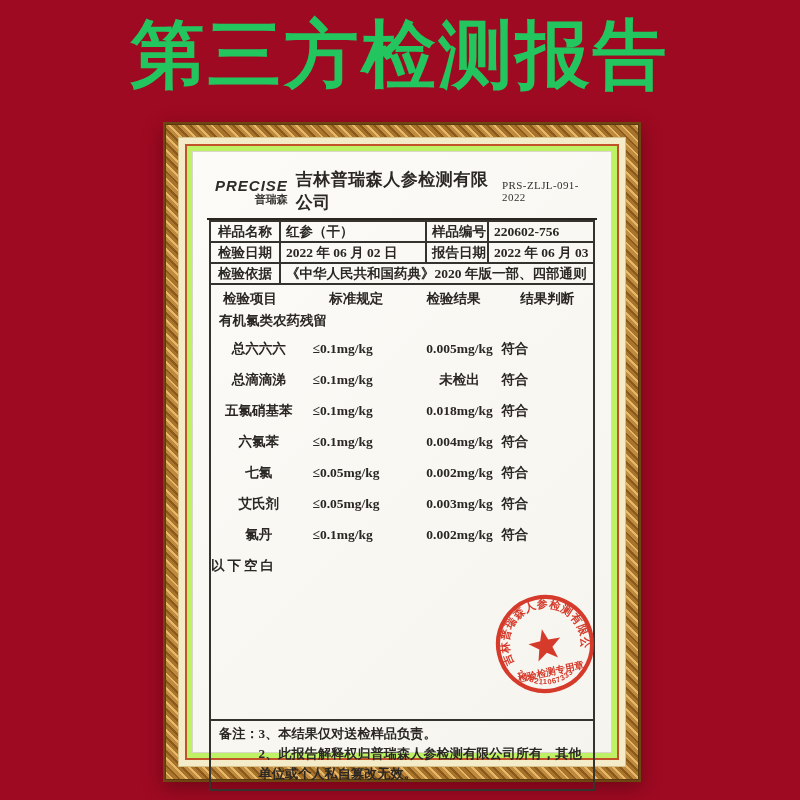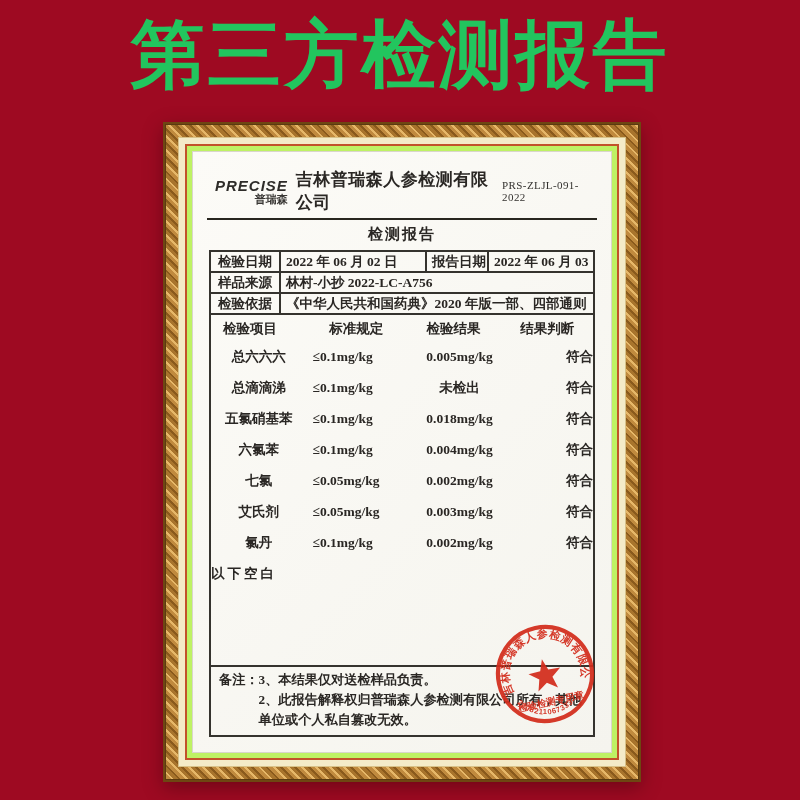--- a/index.html
+++ b/index.html
@@ -41,33 +41,33 @@
   .code{margin-left:auto;font-size:11px;letter-spacing:.4px;padding-right:2px;color:#33312e;}
   .rule{border-bottom:2.5px solid #28261f;margin:4px 6px 0;}
   .doc-title{text-align:center;font-size:15px;font-weight:bold;letter-spacing:2px;padding:5px 0 6px;}
   
   table.info{border-collapse:collapse;width:calc(100% - 16px);margin:0 8px;font-size:13.5px;table-layout:fixed;}
   table.info td{border:2px solid #35332e;height:19px;padding:0 5px;white-space:nowrap;overflow:hidden;}
   td.lbl{text-align:center;font-weight:bold;}
   td.val{font-weight:600;}
   
   .results{
-    margin:0 8px;border:2px solid #35332e;border-top:none;height:352px;
+    margin:0 8px;border:2px solid #35332e;border-top:none;height:436px;
     position:relative;font-size:13.5px;box-sizing:border-box;
   }
   .res-row{display:grid;grid-template-columns:25% 26% 25% 24%;align-items:center;}
   .res-head{height:24px;font-weight:bold;padding-top:2px;}
   .res-head .c{text-align:center;}
   .res-head .c.first{text-align:left;padding-left:12px;}
   .category{font-weight:bold;padding:1px 0 2px 8px;height:19px;}
   .res-data{height:31px;font-weight:600;}
   .res-data .item{text-align:center;}
   .res-data .std{text-align:left;transform:translateX(6px);}
   .res-data .rst{text-align:center;transform:translateX(6px);}
-  .res-data .vdt{text-align:right;}
+  .res-data .vdt{text-align:left;}
   .end-note{margin-top:7px;font-weight:600;letter-spacing:3px;}
   
   .stamp{position:absolute;left:275px;top:300px;width:118px;height:118px;opacity:.93;}
   
   .notes{
     margin:0 8px;border:2px solid #35332e;border-top:none;
     display:flex;padding:3px 6px 6px 8px;font-size:13.2px;font-weight:600;line-height:1.5;
   }
   .notes-label{white-space:nowrap;}
   .notes-items{flex:1;}
@@ -85,54 +85,56 @@
 
         <div class="doc-header">
           <div class="logo">
             <span class="logo-main">PRECISE</span>
             <span class="logo-sub">普瑞森</span>
           </div>
           <div class="company">吉林普瑞森人参检测有限公司</div>
           <div class="code">PRS-ZLJL-091-2022</div>
         </div>
         <div class="rule"></div>
-        <div class="doc-title">检测报告</div>
 
         <table class="info">
           <colgroup>
               <col style="width:70px">
               <col style="width:146px">
               <col style="width:62px">
               <col>
             </colgroup>
           <tbody>
+              <tr>
+            <td class="lbl">样品名称</td>
+            <td class="val">红参（干）</td>
+            <td class="lbl">样品编号</td>
+            <td class="val">220602-756</td>
+          </tr>
           <tr>
             <td class="lbl">检验日期</td>
             <td class="val">2022 年 06 月 02 日</td>
             <td class="lbl">报告日期</td>
             <td class="val">2022 年 06 月 03 日</td>
           </tr>
           <tr>
-            <td class="lbl">样品来源</td>
-            <td class="val" colspan="3">林村-小抄  2022-LC-A756</td>
-          </tr>
-          <tr>
             <td class="lbl">检验依据</td>
             <td class="val" colspan="3" style="text-align:left">《中华人民共和国药典》2020 年版一部、四部通则</td>
           </tr>
         </tbody>
           </table>
 
         <div class="results">
           <div class="res-row res-head">
             <div class="c first">检验项目</div>
             <div class="c">标准规定</div>
             <div class="c">检验结果</div>
             <div class="c">结果判断</div>
           </div>
+          <div class="category">有机氯类农药残留</div>
 
           <div class="res-row res-data">
             <div class="item">总六六六</div>
             <div class="std">≤0.1mg/kg</div>
             <div class="rst">0.005mg/kg</div>
             <div class="vdt">符合</div>
           </div>
           <div class="res-row res-data">
             <div class="item">总滴滴涕</div>
             <div class="std">≤0.1mg/kg</div>

